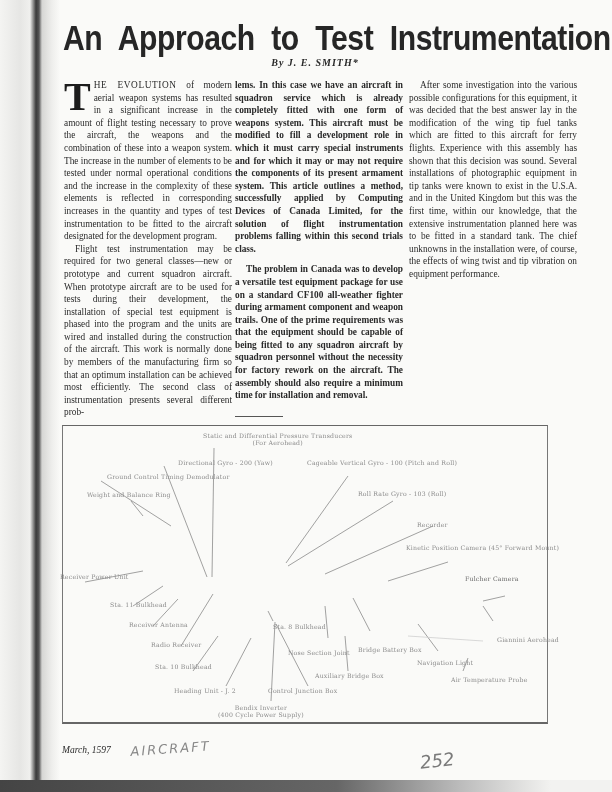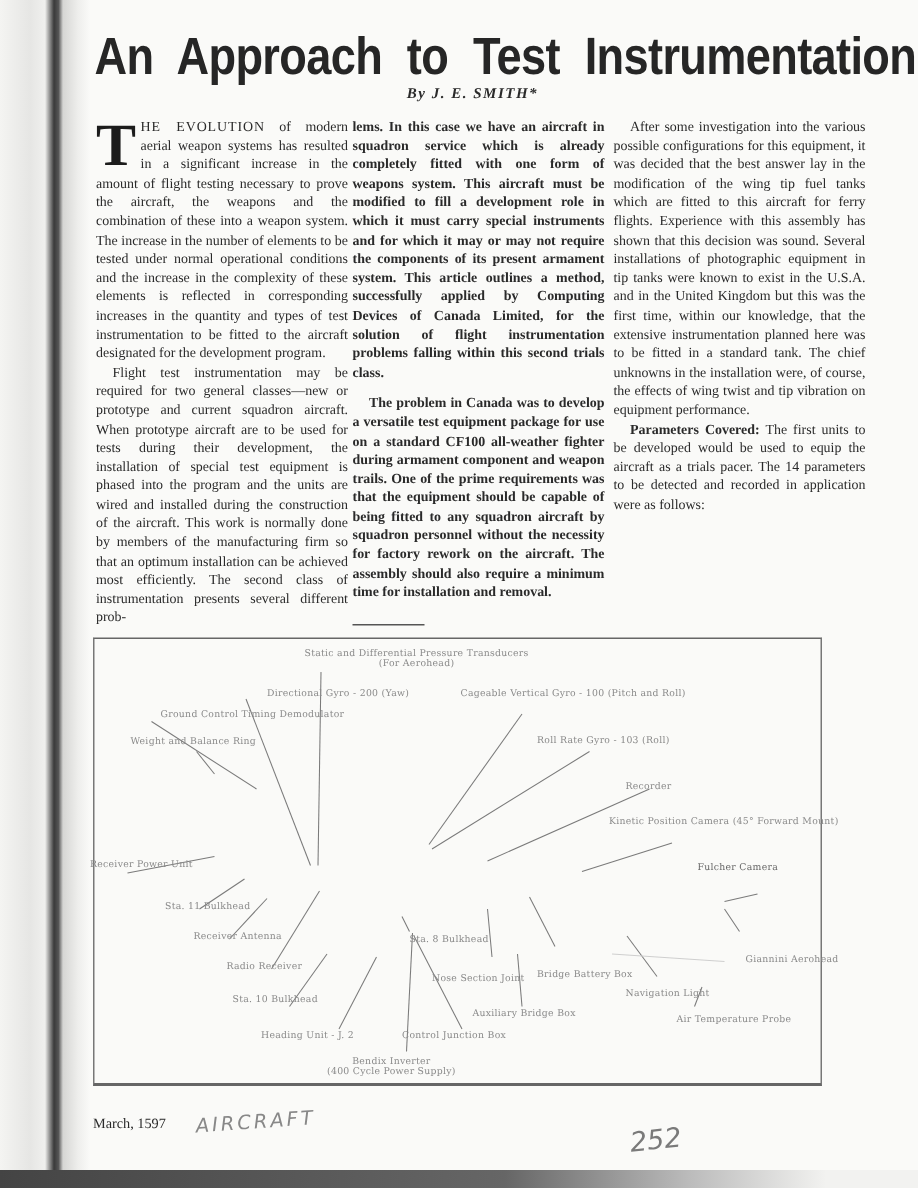--- a/index.html
+++ b/index.html
@@ -54,21 +54,21 @@
     border:1px solid #777; border-top:1.5px solid #666; border-bottom:2px solid #666;
   }
   .figure svg { position:absolute; left:0; top:0; }
   .lbl {
     position:absolute; font-family:"DejaVu Serif", serif; font-size:6.2px;
     color:#8a8a8a; white-space:nowrap; letter-spacing:0.2px;
   }
   .lbl.c { text-align:center; }
   .lbl.dark { color:#666; }
 
-  .footer-date { position:absolute; left:62px; top:745px; font-size:9.5px; }
+  .footer-date { position:absolute; left:62px; top:745px; font-style:italic; font-size:9.5px; }
   .footer-page { position:absolute; left:570px; top:782px; font-style:italic; font-size:9px; }
   .hand-aircraft {
     position:absolute; left:130px; top:744px; font-family:"DejaVu Sans", sans-serif;
     font-size:13px; color:#888; font-style:italic; letter-spacing:2px;
     transform:rotate(-4deg); transform-origin:left top;
   }
   .hand-252 {
     position:absolute; left:420px; top:750px; font-family:"DejaVu Sans", sans-serif;
     font-size:18px; color:#7a7a7a; font-style:italic; transform:rotate(-6deg);
   }
@@ -88,21 +88,20 @@
 
 <div class="col col2">
   <p class="noindent">lems. In this case we have an aircraft in squadron service which is already completely fitted with one form of weapons system. This aircraft must be modified to fill a development role in which it must carry special instruments and for which it may or may not require the components of its present armament system. This article outlines a method, successfully applied by Computing Devices of Canada Limited, for the solution of flight instrumentation problems falling within this second trials class.</p>
   <div class="gap"></div>
   <p>The problem in Canada was to develop a versatile test equipment package for use on a standard CF100 all-weather fighter during armament component and weapon trails. One of the prime requirements was that the equipment should be capable of being fitted to any squadron aircraft by squadron personnel without the necessity for factory rework on the aircraft. The assembly should also require a minimum time for installation and removal.</p>
   <div class="footnote-rule"></div>
 </div>
 
 <div class="col col3">
   <p>After some investigation into the various possible configurations for this equipment, it was decided that the best answer lay in the modification of the wing tip fuel tanks which are fitted to this aircraft for ferry flights. Experience with this assembly has shown that this decision was sound. Several installations of photographic equipment in tip tanks were known to exist in the U.S.A. and in the United Kingdom but this was the first time, within our knowledge, that the extensive instrumentation planned here was to be fitted in a standard tank. The chief unknowns in the installation were, of course, the effects of wing twist and tip vibration on equipment performance.</p>
-  <p><span class="bold">Parameters Covered:</span><span> The first units to be developed would be used to equip the aircraft as a trials pacer. The 14 parameters to be detected and recorded in application were as follows:</span></p>
 </div>
 
 <div class="figure">
   <svg width="484" height="296" viewBox="0 0 484 296">
     <g stroke="#7a7a7a" stroke-width="0.7" fill="none">
 
       <line x1="151" y1="22" x2="149" y2="151"></line>
       <line x1="101" y1="40" x2="144" y2="151"></line>
       <line x1="285" y1="50" x2="223" y2="137"></line>
       <line x1="38" y1="55" x2="108" y2="100"></line>

